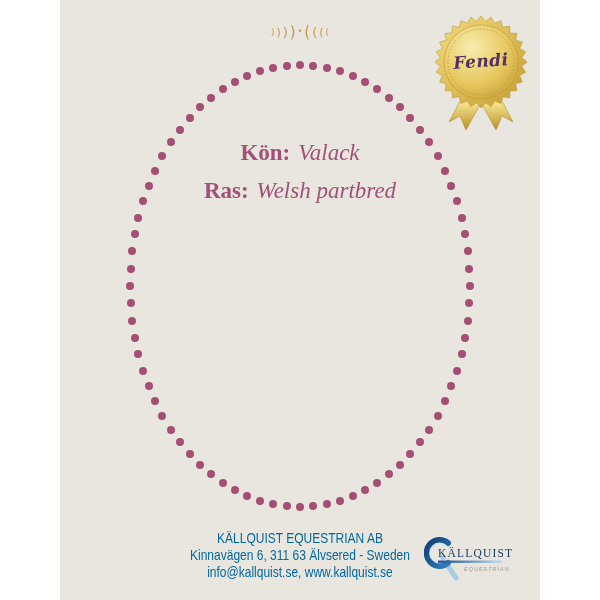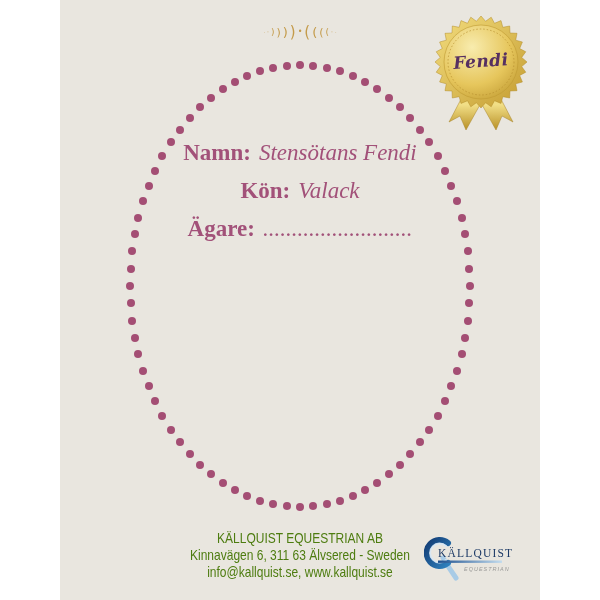--- a/index.html
+++ b/index.html
@@ -25,21 +25,21 @@
   
   .profile{
     position:absolute;top:134px;left:0;width:600px;text-align:center;
   }
   .profile .line{height:38px;line-height:38px;white-space:nowrap;}
   .profile .lbl{font-weight:bold;font-size:23px;margin-right:8px;}
   .profile .val{font-style:italic;font-size:23px;}
   
   .footer{
     position:absolute;top:529px;left:0;width:600px;text-align:center;
-    font-family:"Liberation Sans",sans-serif;font-size:15px;color:#4d7c0f;
+    font-family:"Liberation Sans",sans-serif;font-size:15px;color:#0369a1;
   }
   .footer .fline{line-height:17px;transform:scaleX(0.8);white-space:nowrap;}
   
   .rosette{position:absolute;left:425px;top:5px;width:112px;height:128px;}
   .brandlogo{position:absolute;left:424px;top:532px;width:112px;height:52px;}
 </style>
 </head>
 <body style="background: rgb(255, 255, 255);">
 
 <div class="card" style="background: rgb(233, 230, 223);"></div>
@@ -163,27 +163,24 @@
     <div class="oval-dot" style="left: 218.822px; top: 85.0876px; background: rgb(164, 78, 116);"></div>
     <div class="oval-dot" style="left: 230.944px; top: 77.8226px; background: rgb(164, 78, 116);"></div>
     <div class="oval-dot" style="left: 243.467px; top: 71.8165px; background: rgb(164, 78, 116);"></div>
     <div class="oval-dot" style="left: 256.314px; top: 67.1062px; background: rgb(164, 78, 116);"></div>
     <div class="oval-dot" style="left: 269.406px; top: 63.7209px; background: rgb(164, 78, 116);"></div>
     <div class="oval-dot" style="left: 282.662px; top: 61.6813px; background: rgb(164, 78, 116);"></div>
   </div>
 
 <div class="profile" id="profile" style="color: rgb(162, 81, 121);">
   <div class="line">
-    <span class="lbl">Namn:</span><span class="val">Stensötans Fendi</span>
+    <span class="lbl">Kön:</span><span class="val">Valack</span>
   </div>
   <div class="line">
-    <span class="lbl">Kön:</span><span class="val">Valack</span>
-  </div>
-  <div class="line">
-    <span class="lbl">Ägare:</span><span class="val">..........................</span>
+    <span class="lbl">Ras:</span><span class="val">Welsh partbred</span>
   </div>
 </div>
 
 <div class="footer">
   <div class="fline">KÄLLQUIST EQUESTRIAN AB</div>
   <div class="fline">Kinnavägen 6, 311 63 Älvsered - Sweden</div>
   <div class="fline">info@kallquist.se, www.kallquist.se</div>
 </div>
 
 <svg class="brandlogo" viewBox="0 0 112 52">

